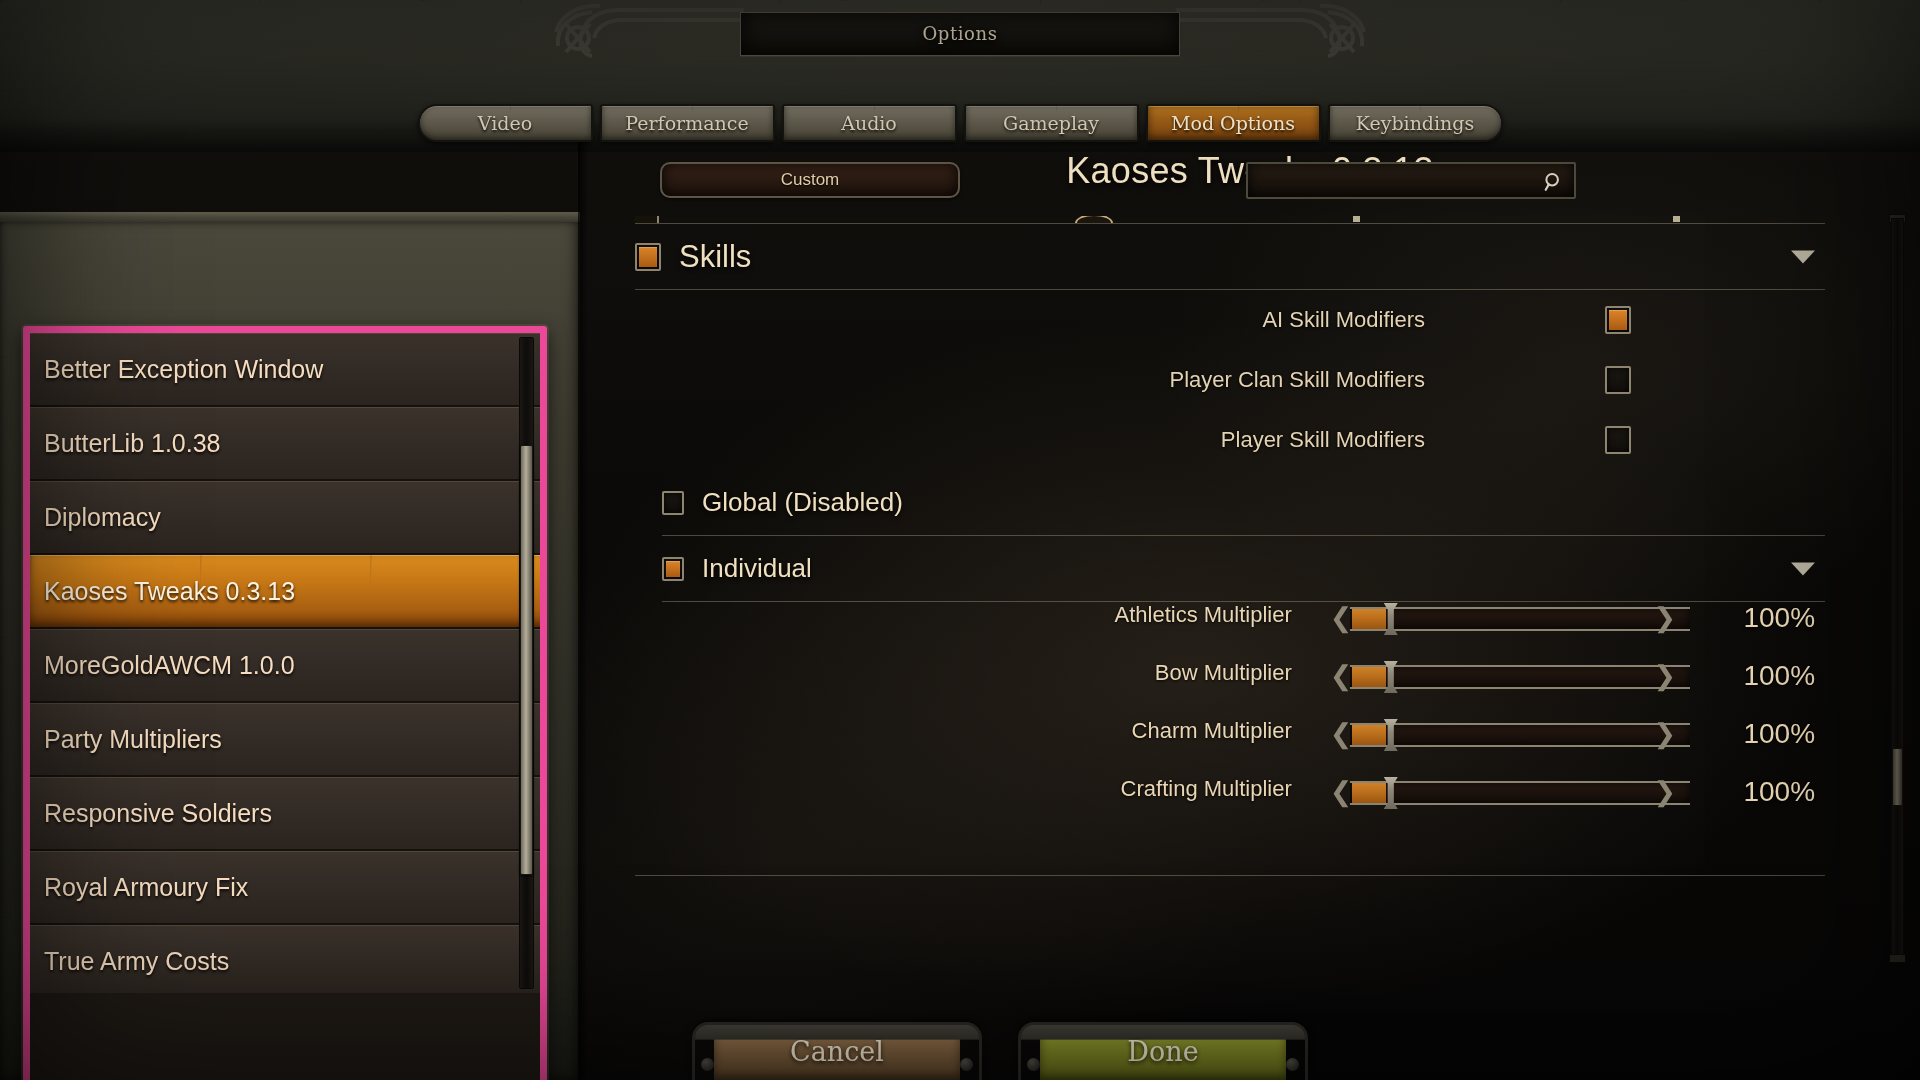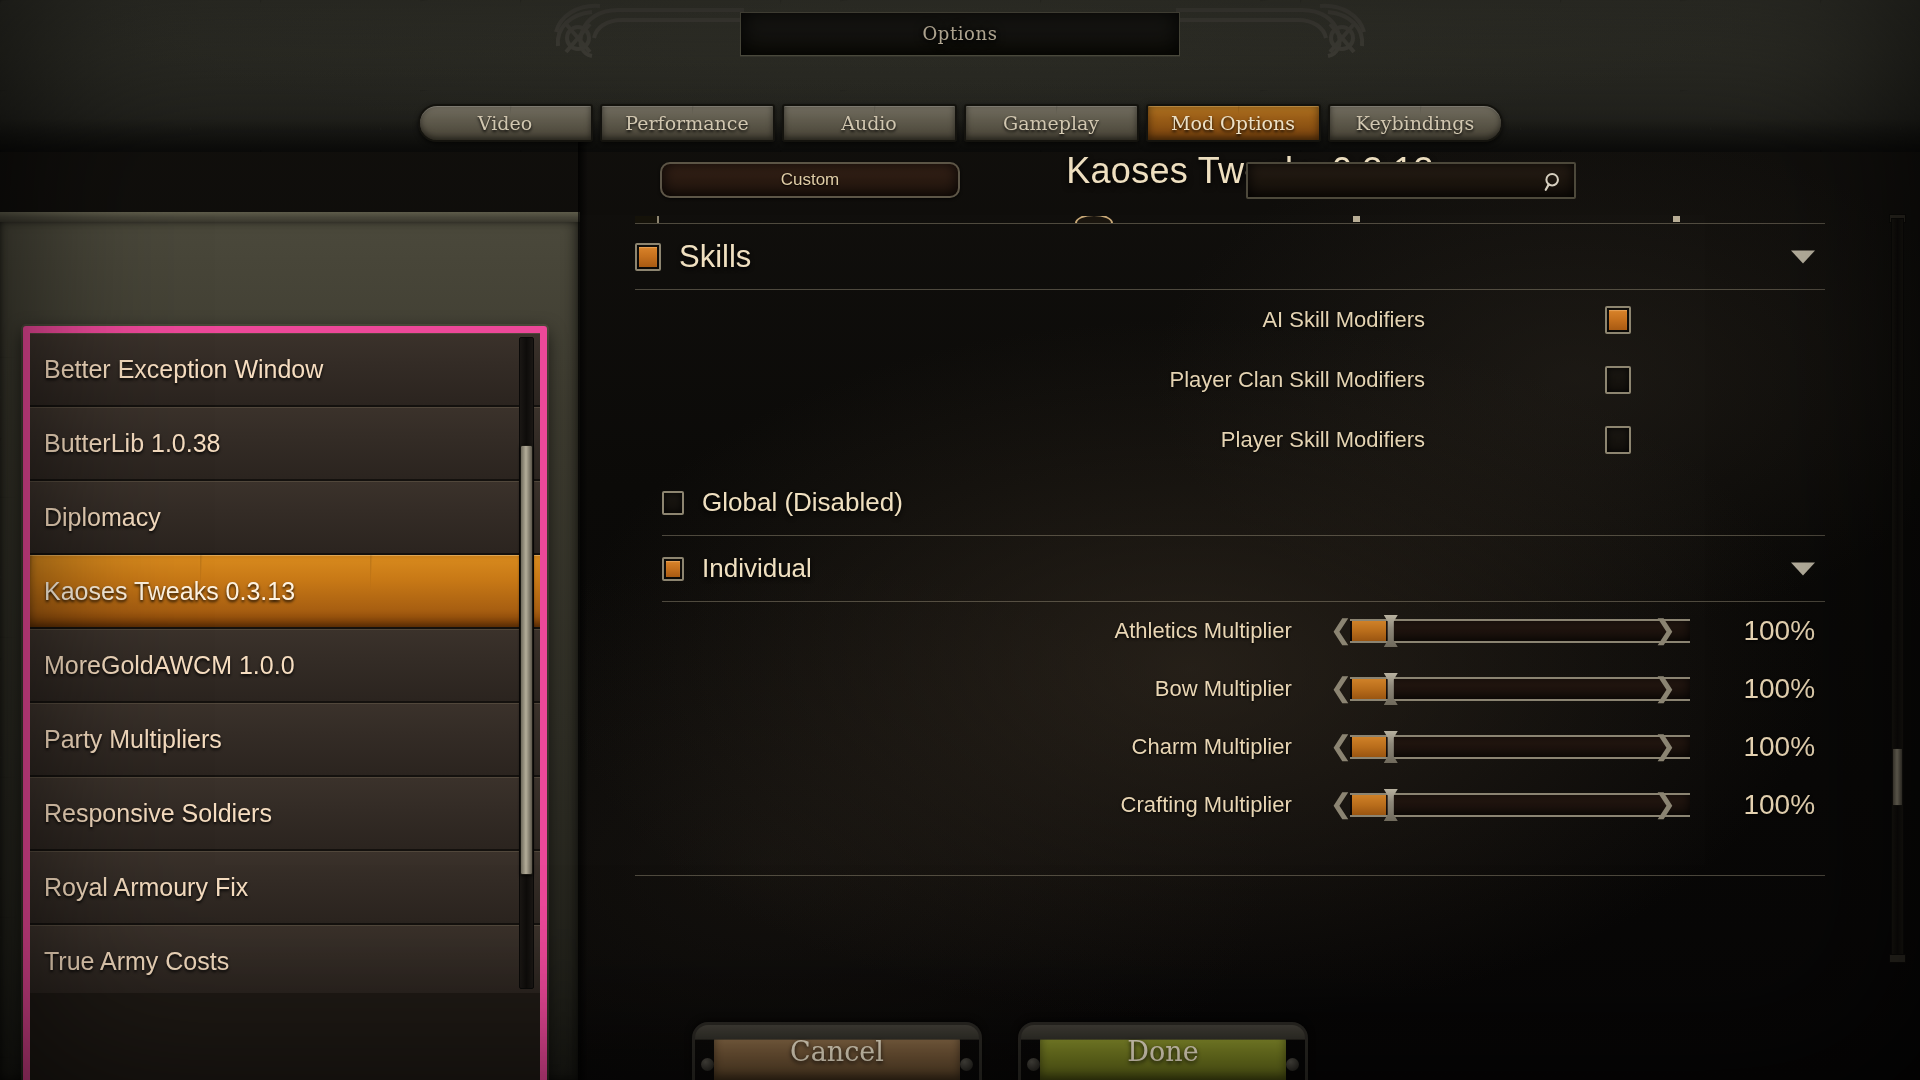--- a/index.html
+++ b/index.html
@@ -225,21 +225,21 @@
     position:relative;cursor:pointer;
   }
   .cbx.on:after{
     content:"";position:absolute;left:2px;top:2px;right:2px;bottom:2px;
     background:linear-gradient(180deg,#d9832a 0%, #c5701d 48%, #a85a12 100%);
     box-shadow:inset 0 1px 1px rgba(255,210,150,.4);
   }
   .cbx.sm{width:22px;height:24px;}
 
   
-  .slrow{height:58px;display:flex;align-items:center;position:relative;}
+  .slrow{height:58px;display:flex;position:relative;}
   .slrow .lbl{
     width:725px;text-align:right;font-size:22px;color:#e9d6b4;
     text-shadow:0 1px 3px rgba(0,0,0,.9);
   }
   .slider{
     position:relative;margin-left:40px;width:375px;height:34px;cursor:pointer;
   }
   .sl-track{
     position:absolute;left:18px;top:5px;width:340px;height:24px;
     background:linear-gradient(180deg,#2d1d15 0%, #1f140e 45%, #170f0a 100%);

